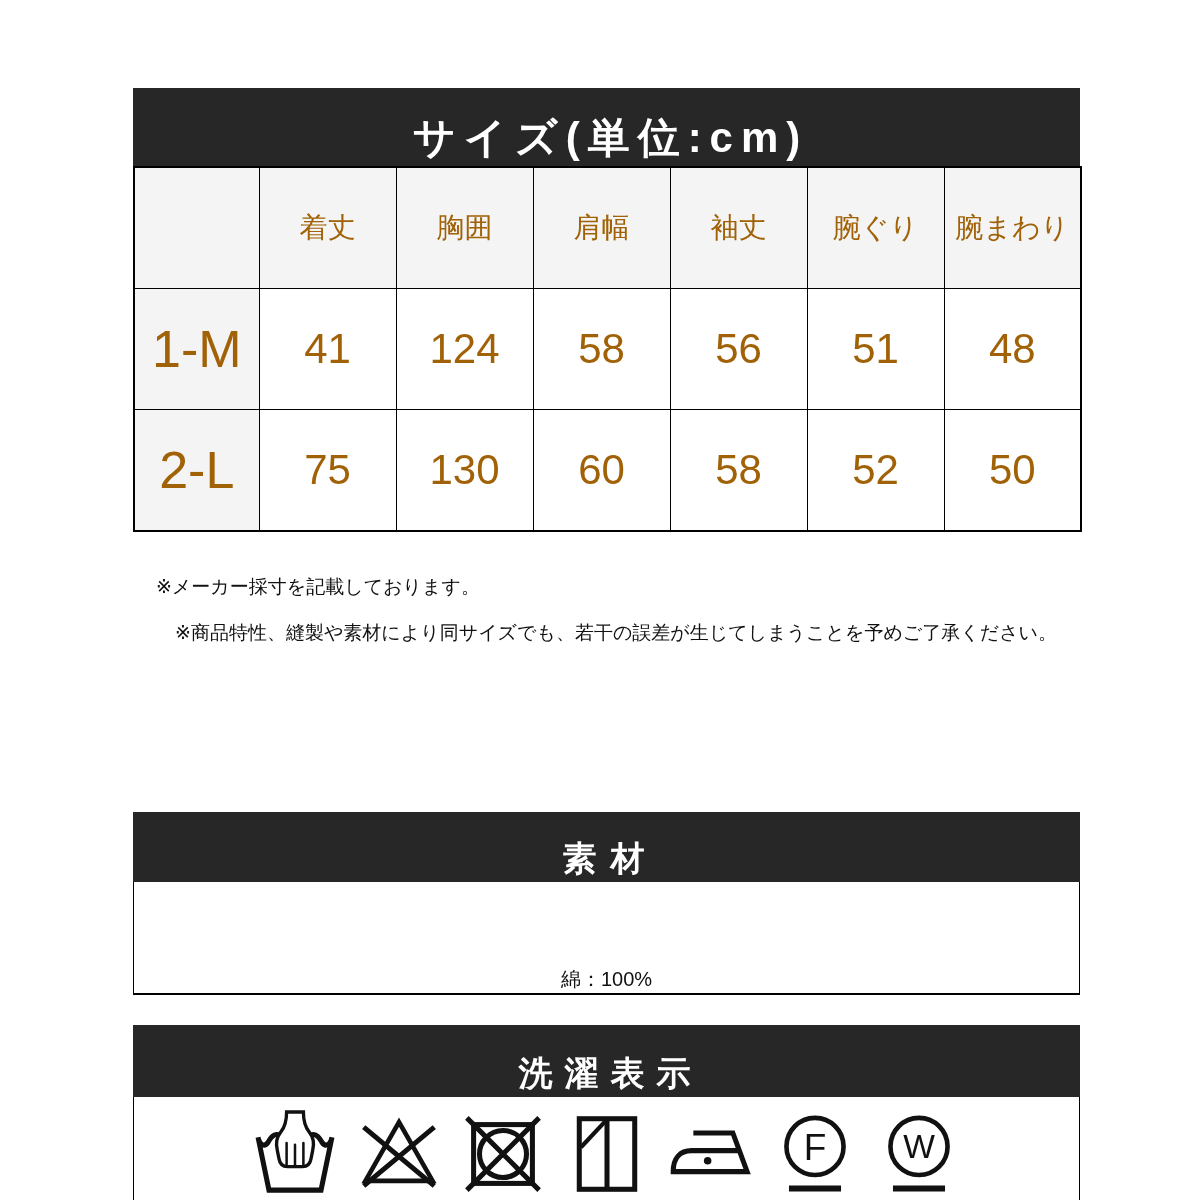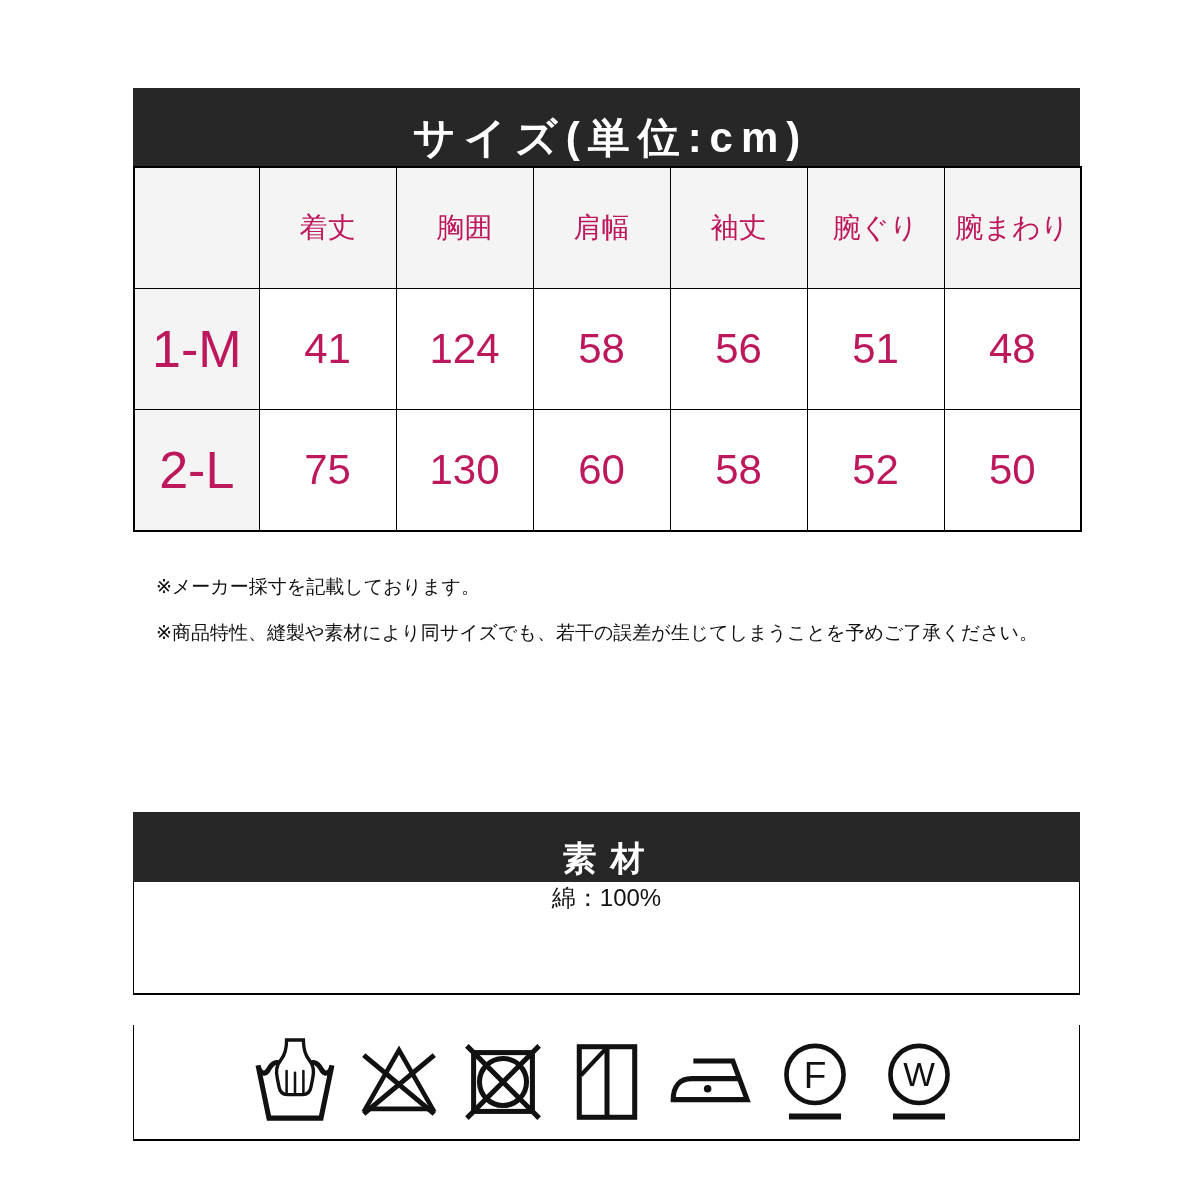--- a/index.html
+++ b/index.html
@@ -24,39 +24,39 @@
   .bar span { text-indent: 8px; }
 
   
   table.size-table {
     width: 947px; border-collapse: collapse; table-layout: fixed;
     background: #ffffff; border: 2px solid #000000;
   }
   table.size-table th, table.size-table td {
     border: 1px solid #000000; height: 120px;
     text-align: center; vertical-align: middle;
-    font-weight: 400; color: #be185d; padding: 0;
+    font-weight: 400; color: #a16207; padding: 0;
   }
   table.size-table th.col-head { background: #f4f4f4; font-size: 28px; }
   table.size-table th.corner   { background: #f4f4f4; }
   table.size-table th.row-head { background: #f4f4f4; font-size: 52px; }
   table.size-table td.val      { background: #ffffff; font-size: 42px; }
 
   
   .notes { margin: 32px 0 0 23px; width: 912px; height: 183px; font-size: 19px; line-height: 46px; }
   .notes p { margin: 0; }
-  .notes p.hang { padding-left: 38px; text-indent: -38px; }
+  .notes p.hang { padding-left: 38px; text-indent: -38px; margin-left: 19px; }
 
   
   .box {
     background: #ffffff;
     border-left: 1px solid #000000; border-right: 1px solid #000000;
     border-bottom: 2px solid #000000;
   }
-  .box-mat { height: 111px; display: flex; align-items: flex-start; justify-content: center; font-size: 24px; }
+  .box-mat { height: 111px; display: flex; align-items: flex-end; justify-content: center; font-size: 20px; }
   .box-wash { height: 114px; display: flex; align-items: center; justify-content: center; gap: 20px; }
   .sec-mat { margin-top: 65px; }
   .sec-wash { margin-top: 30px; }
 
   .care { width: 84px; height: 94px; flex: 0 0 auto; }
   .care .ln { stroke: #111111; fill: none; }
   .care .fill { fill: #111111; stroke: none; }
   .care text { fill: #111111; font-family: "Liberation Sans", "DejaVu Sans", sans-serif; }
 </style>
 </head>
@@ -119,20 +119,23 @@
     <section class="sec-mat">
       <div class="bar bar-mat">
         <span>素材</span>
       </div>
       <div class="box box-mat">
         <span>綿：100%</span>
       </div>
     </section>
 
     <section class="sec-wash">
+      <div class="bar bar-wash">
+        <span>洗濯表示</span>
+      </div>
       <div class="box box-wash">
 
         <svg class="care" viewBox="0 0 100 100">
           <path class="ln" stroke-width="6" d="M6 30 C8 40 14 42 18 36 C24 24 32 24 38 34 L62 34 C68 24 76 24 82 36 C86 42 92 40 94 30 L81 93 L19 93 Z"></path>
           <path d="M40 0 C40 12 38 18 33 24 C28 30 27 38 29 46 L31 56 C32 62 36 65 41 65 L59 65 C64 65 68 62 69 56 L71 46 C73 38 72 30 67 24 C62 18 60 12 60 0 Z" fill="#ffffff" stroke="#111111" stroke-width="4"></path>
           <path class="ln" stroke-width="3" stroke-linecap="round" d="M40 37 L40 63 M50 39 L50 64 M60 37 L60 63"></path>
         </svg>
 
         <svg class="care" viewBox="0 0 100 100">
           <path class="ln" stroke-width="5.5" d="M50 12 L90 82 L10 82 Z"></path>

